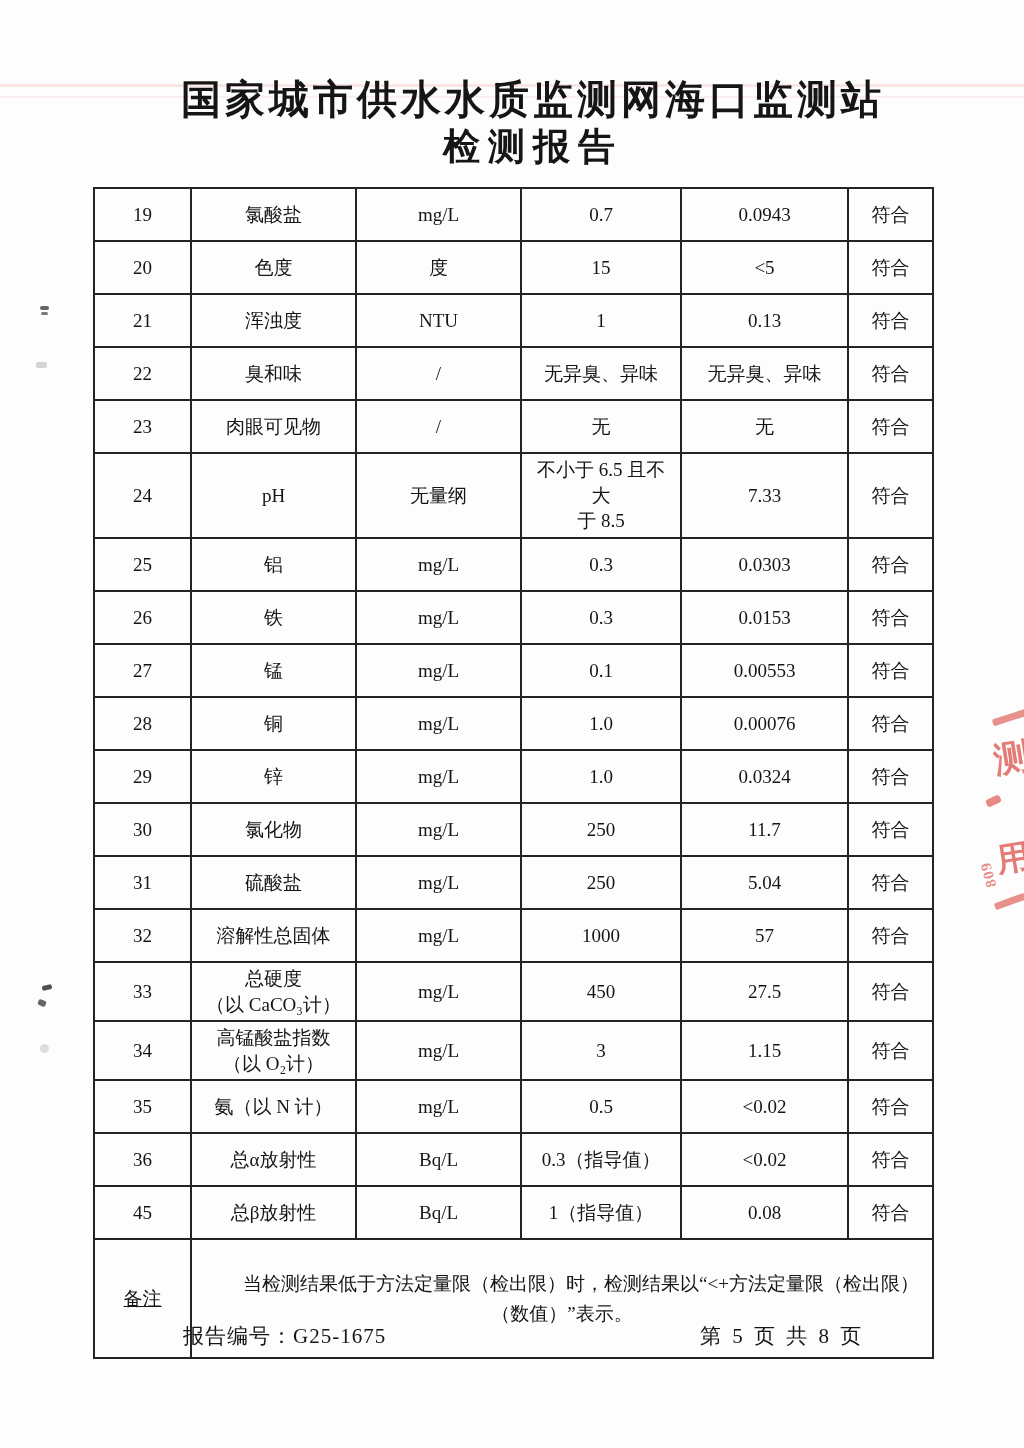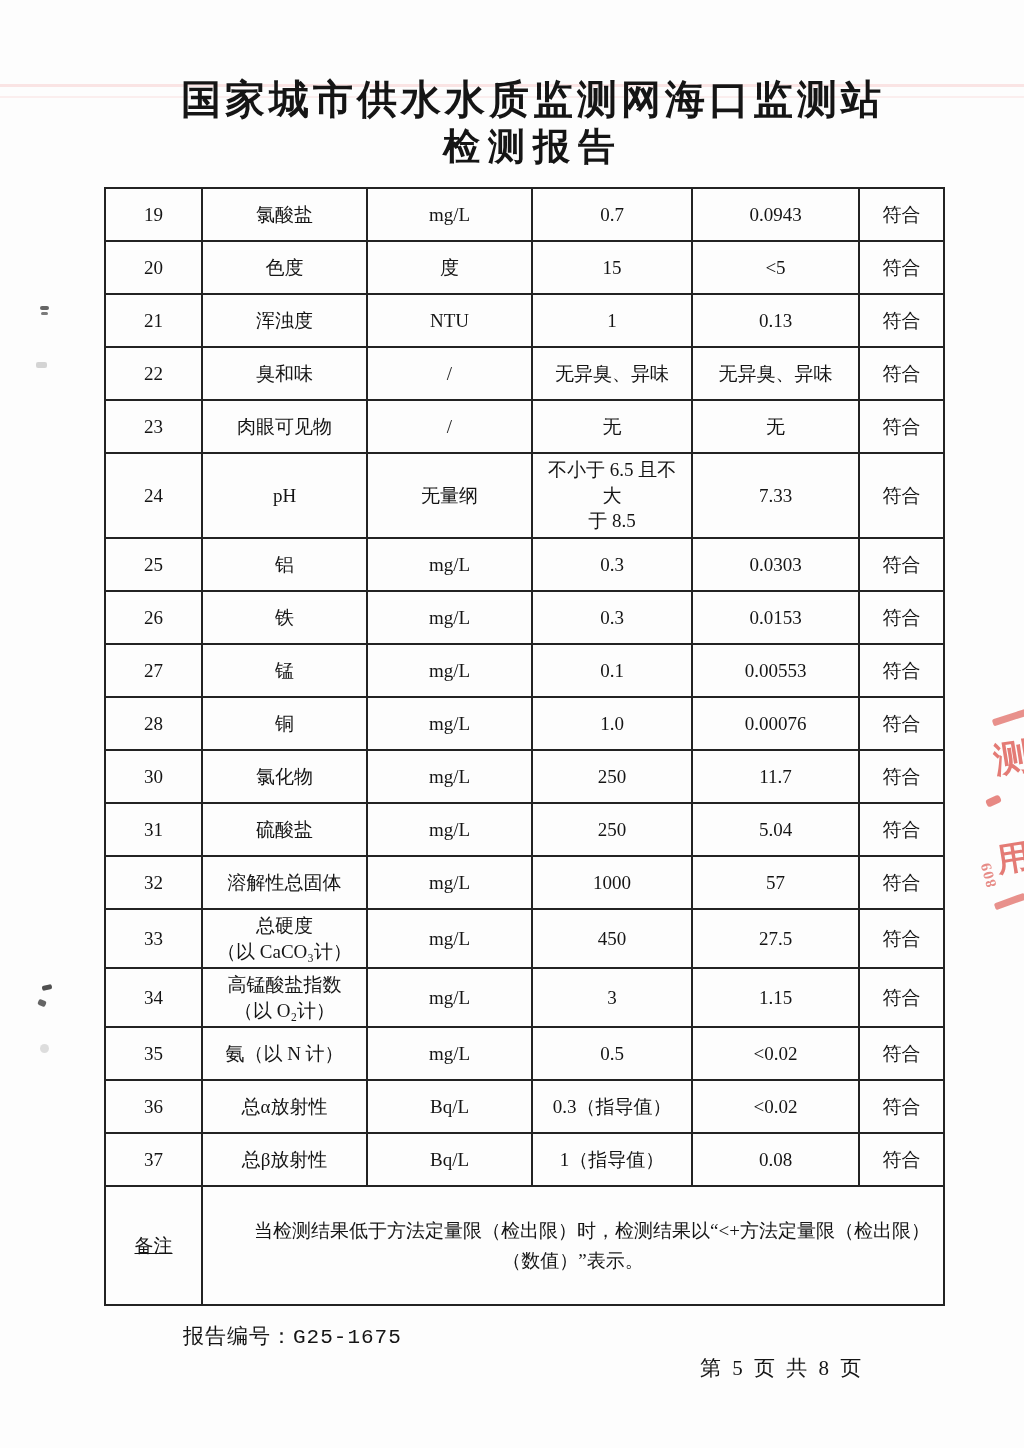--- a/index.html
+++ b/index.html
@@ -20,36 +20,36 @@
     position:absolute;left:0;top:96px;width:1024px;height:2px;
     background:rgba(247,205,205,.30);
   }
   .title-block{
     position:absolute;top:76px;left:0;width:1024px;text-align:center;line-height:1.2;padding-left:21px;
   }
   .title-line1{font-size:40px;font-weight:bold;letter-spacing:4px;}
   .title-line2{font-size:37px;font-weight:bold;letter-spacing:8px;margin-top:1px;}
 
   table.report{
-    position:absolute;left:104px;top:187px;width:839px;
+    position:absolute;left:93px;top:187px;width:839px;
     border-collapse:collapse;table-layout:fixed;
   }
   table.report td{
     border:2px solid #232323;
     text-align:center;vertical-align:middle;
     font-size:19px;height:45px;padding:3px 6px;
     white-space:pre-line;line-height:1.35;
   }
   td.remark-label{font-size:19px;text-decoration:underline;}
   td.remark-cell{text-align:left;padding:6px 10px;}
   .remark-text{text-indent:2em;font-size:19px;line-height:1.55;white-space:normal;}
 
   .footer{position:absolute;top:1322px;left:0;width:1024px;font-size:21px;}
-  .report-no{position:absolute;left:183px;letter-spacing:1px;font-family:Liberation Mono, monospace;}
-  .page-info{position:absolute;left:700px;letter-spacing:3px;margin-top:32px;}
+  .report-no{position:absolute;left:183px;letter-spacing:1px;}
+  .page-info{position:absolute;left:700px;letter-spacing:3px;}
 
   
   .stamp-piece{position:absolute;color:#dd5750;font-weight:bold;}
   .stamp-edge-top{left:992px;top:714px;width:36px;height:7px;background:#dd5750;opacity:.65;transform:rotate(-18deg);border-radius:2px;}
   .stamp-char-top{left:994px;top:734px;font-size:36px;transform:rotate(-9deg);opacity:.78;}
   .stamp-blob{left:986px;top:797px;width:15px;height:8px;background:#dd5750;opacity:.7;transform:rotate(-24deg);border-radius:3px;}
   .stamp-char-bottom{left:997px;top:836px;font-size:33px;transform:rotate(-9deg);opacity:.78;}
   .stamp-digits{left:976px;top:866px;font-size:15px;transform:rotate(-105deg);opacity:.68;letter-spacing:1px;}
   .stamp-edge-bottom{left:994px;top:898px;width:32px;height:7px;background:#dd5750;opacity:.65;transform:rotate(-20deg);border-radius:2px;}
 
@@ -170,20 +170,28 @@
 
     <tr>
       <td>28</td>
       <td>铜</td>
       <td>mg/L</td>
       <td>1.0</td>
       <td>0.00076</td>
       <td>符合</td>
     </tr>
 
+    <tr>
+      <td>29</td>
+      <td>锌</td>
+      <td>mg/L</td>
+      <td>1.0</td>
+      <td>0.0324</td>
+      <td>符合</td>
+    </tr>
 
     <tr>
       <td>30</td>
       <td>氯化物</td>
       <td>mg/L</td>
       <td>250</td>
       <td>11.7</td>
       <td>符合</td>
     </tr>
 
@@ -237,21 +245,21 @@
     <tr>
       <td>36</td>
       <td>总α放射性</td>
       <td>Bq/L</td>
       <td>0.3（指导值）</td>
       <td>&lt;0.02</td>
       <td>符合</td>
     </tr>
 
     <tr>
-      <td>37</td>
+      <td>45</td>
       <td>总β放射性</td>
       <td>Bq/L</td>
       <td>1（指导值）</td>
       <td>0.08</td>
       <td>符合</td>
     </tr>
 
   <tr>
         <td class="remark-label">备注</td>
         <td class="remark-cell" colspan="5">

